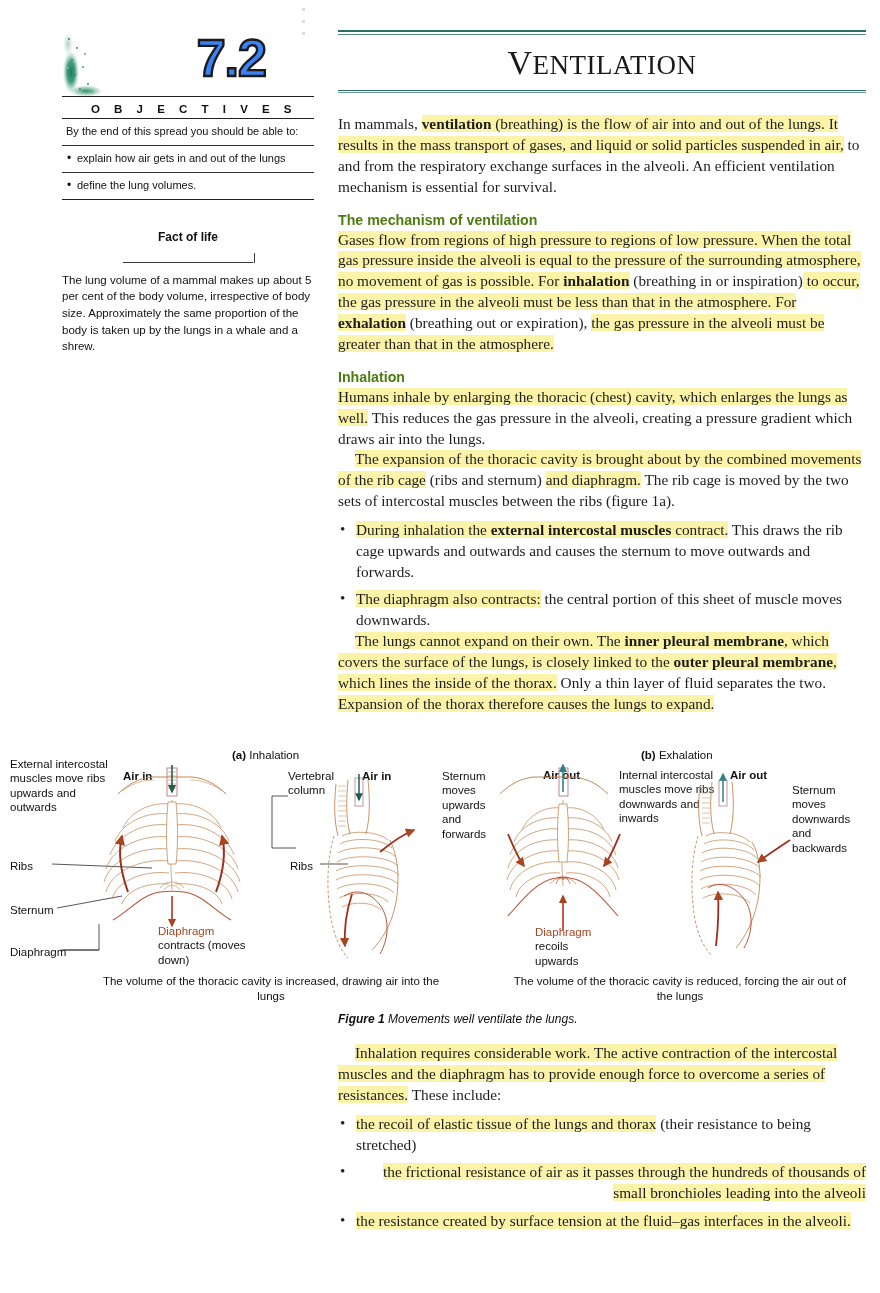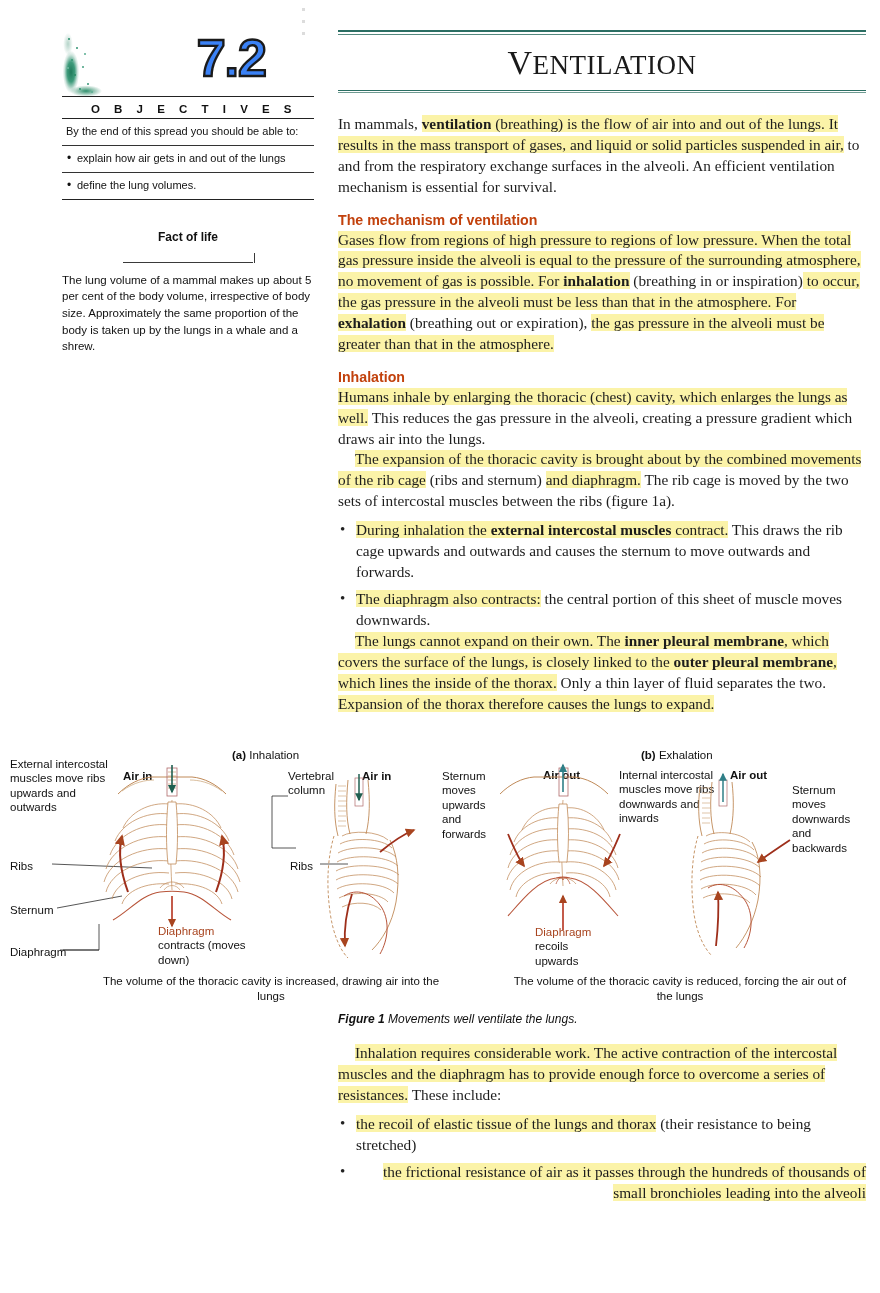--- a/index.html
+++ b/index.html
@@ -86,21 +86,21 @@
   .hr-green-bot2{border-top:0.8px solid #6f9b92;margin-top:1.5px;}
 
   p.body{
     font-size:15.3px;line-height:1.365;margin:0;color:#1d1d1d;
     text-align:left;
   }
   .para-gap{margin-top:11px;}
   .indent{text-indent:17px;}
   h3.sub{
     font-family:"Liberation Sans", sans-serif;
-    font-size:14.2px;font-weight:700;color:#c2410c;
+    font-size:14.2px;font-weight:700;color:#4d7c0f;
     margin:14px 0 2px 0;
   }
   ul.bl{margin:2px 0 0 0;padding:0;list-style:none;}
   ul.bl li{position:relative;padding-left:18px;margin-bottom:1px;
     font-size:15.3px;line-height:1.365;}
   ul.bl li:before{content:"\2022";position:absolute;left:2px;top:-1px;font-size:15px;color:#222;}
   b{font-weight:700;}
   .hl{background:#fbf3a8;box-decoration-break:clone;-webkit-box-decoration-break:clone;}
 
   
@@ -380,20 +380,21 @@
     <span class="fnum">Figure 1</span>
     <span class="ftxt">Movements well ventilate the lungs.</span>
   </div>
 
   <div class="tail">
     <p class="body indent"><span class="hl">Inhalation requires considerable work. The active contraction of the intercostal muscles and the diaphragm has to provide enough force to overcome a series of resistances.</span><span> These include:</span></p>
 
     <ul class="bl" style="margin-top:8px;">
       <li><span class="hl">the recoil of elastic tissue of the lungs and thorax</span><span> (their resistance to being stretched)</span></li>
       <li style="margin-top:7px;text-align:right;"><span class="hl">the frictional resistance of air as it passes through the hundreds of thousands of small bronchioles leading into the alveoli</span></li>
+      <li style="margin-top:7px;"><span class="hl">the resistance created by surface tension at the fluid–gas interfaces in the alveoli.</span></li>
     </ul>
   </div>
 
   <div style="position:absolute;left:302px;top:8px;width:3px;height:3px;background:#dcdcdc;"></div>
   <div style="position:absolute;left:302px;top:20px;width:3px;height:3px;background:#dcdcdc;"></div>
   <div style="position:absolute;left:302px;top:32px;width:3px;height:3px;background:#dcdcdc;"></div>
 
 </div>
 
 </body></html>

